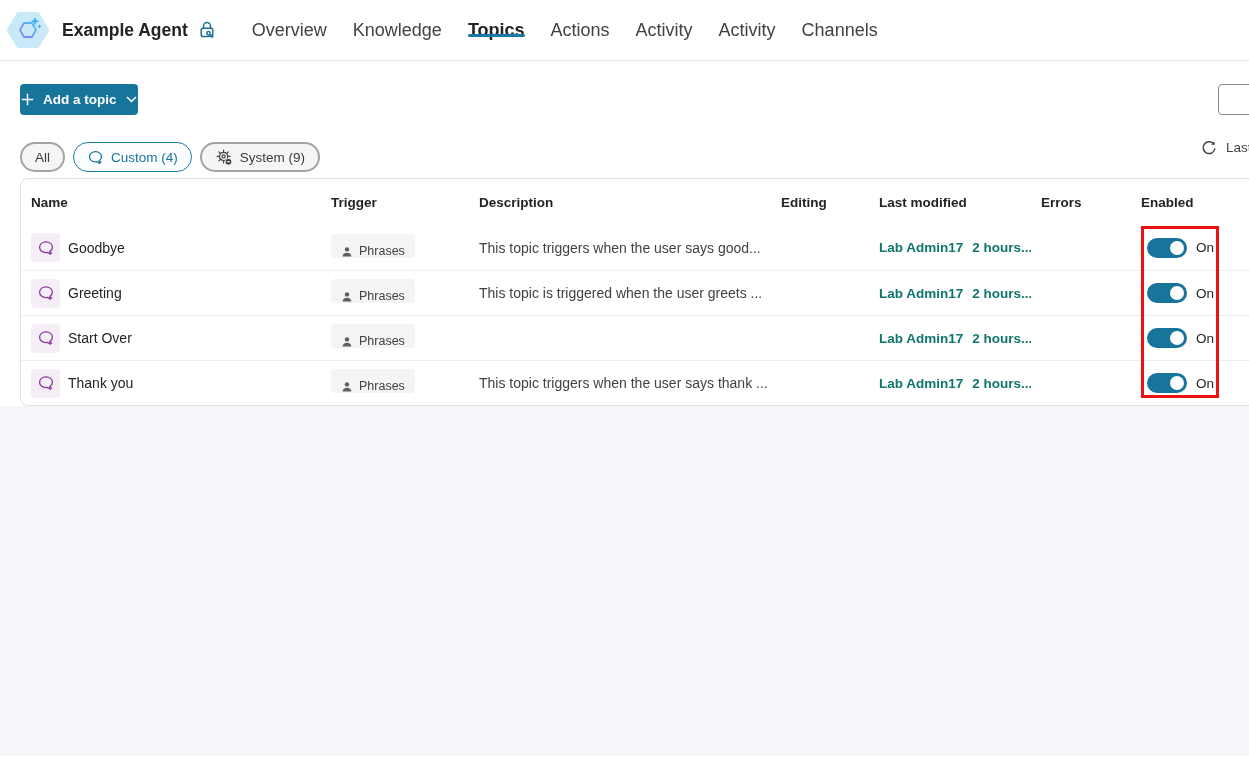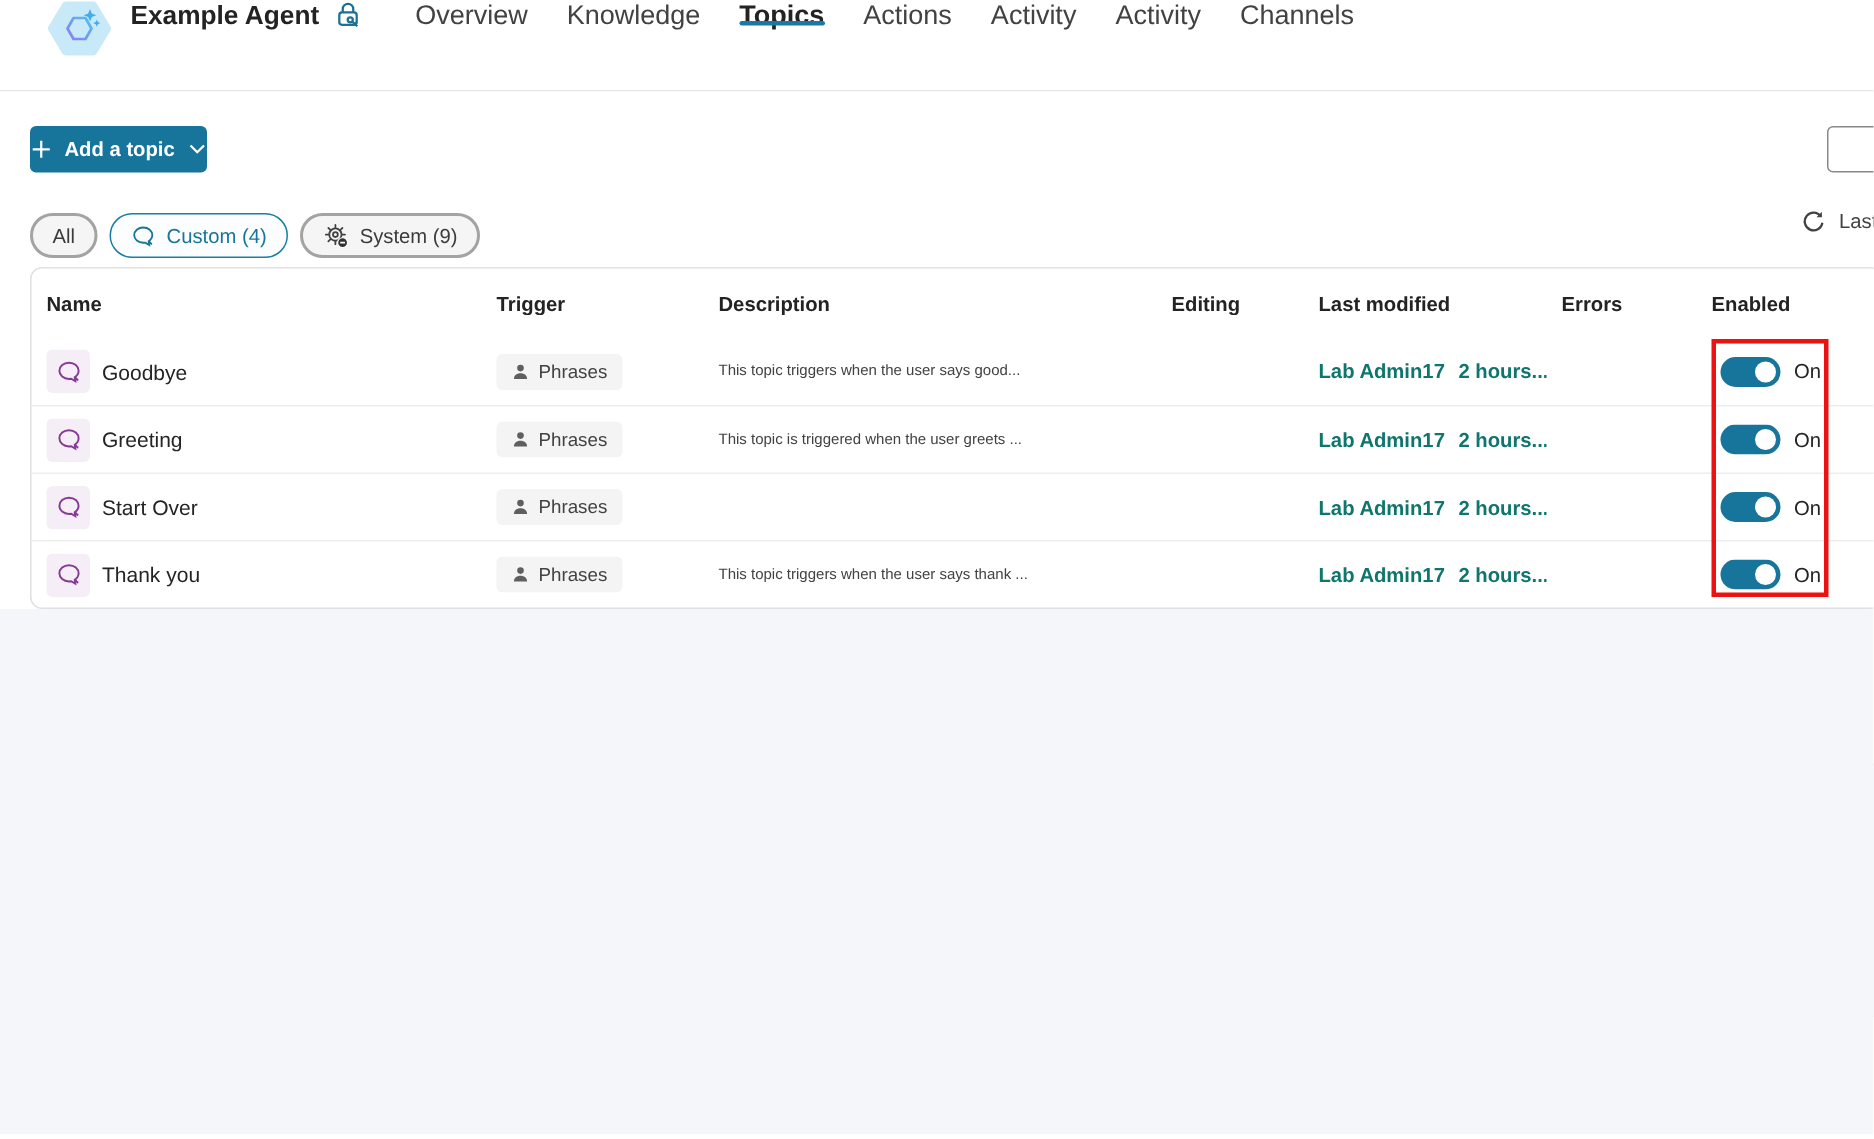--- a/index.html
+++ b/index.html
@@ -3,21 +3,21 @@
 <meta charset="utf-8">
 <style>
   * { box-sizing: border-box; margin: 0; padding: 0; }
   html,body { width:1249px; height:759px; }
   body {
     font-family: "Liberation Sans", "DejaVu Sans", sans-serif;
     background:#ffffff; color:#242424; overflow:hidden; position:relative;
   }
   
   .app-header { height:61px; background:#fff; border-bottom:1px solid #e6e6e6;
-    display:flex; align-items:flex-start; padding-left:32px; }
+    display:flex; align-items:center; padding-left:7px; }
   .logo-wrap { display:flex; align-items:center; }
   .agent-title { font-size:17.5px; font-weight:700; color:#232323; margin-left:13px;
     display:flex; align-items:center; }
   .lock-wrap { display:flex; align-items:center; margin-left:9px; cursor:pointer; }
   .top-nav { display:flex; margin-left:22px; }
   .nav-item { display:flex; align-items:center; padding:0 13px; font-size:18px;
     color:#424242; position:relative; cursor:pointer; }
   .nav-item.active { font-weight:700; color:#232323; }
   .nav-item.active::after { content:""; position:absolute; left:13px; right:13px;
     bottom:4px; height:3px; border-radius:2px; background:#1879a8; }
@@ -44,22 +44,22 @@
   .grid-row { display:grid; grid-template-columns:300px 148px 302px 98px 162px 100px 1fr;
     align-items:center; height:45px; }
   .grid-row.head { height:46px; font-weight:700; font-size:13.5px; color:#232323; }
   .grid-row + .grid-row { border-top:1px solid #ededed; }
   .cell { padding-left:10px; overflow:hidden; white-space:nowrap; }
   .name-cell { display:flex; align-items:center; gap:8px; }
   .topic-icon { width:29px; height:29px; border-radius:4px; background:#f6eef7;
     display:inline-flex; align-items:center; justify-content:center; flex:none; }
   .topic-name { font-size:14px; color:#242424; }
   .badge { height:24px; background:#f4f4f4; border-radius:4px; display:inline-flex;
-    align-items:center; gap:6px; padding:0 10px; font-size:12.5px; color:#424242; }
-  .desc { font-size:10px; color:#424242; text-overflow:ellipsis; }
+    align-items:flex-end; gap:6px; padding:0 10px; font-size:12.5px; color:#424242; }
+  .desc { font-size:14px; color:#424242; text-overflow:ellipsis; }
   .lm-cell { display:flex; gap:9px; font-size:13.5px; color:#0f766e;font-weight:bold; }
   .enabled-cell { display:flex; align-items:center; gap:9px; font-size:13.5px; color:#242424; }
   .toggle { width:40px; height:20px; border-radius:10px; background:#17759B;
     position:relative; margin-left:6px; flex:none; cursor:pointer; display:inline-block; }
   .toggle .knob { position:absolute; top:3px; right:3px; width:14px; height:14px;
     border-radius:50%; background:#fff; }
   
   .page-lower { height:350px; background:#f5f6fa; }
   .annotation-box { position:absolute; left:1141px; top:226px; width:78px; height:172px;
     border:3px solid #ee1111; z-index:50; pointer-events:none; }

